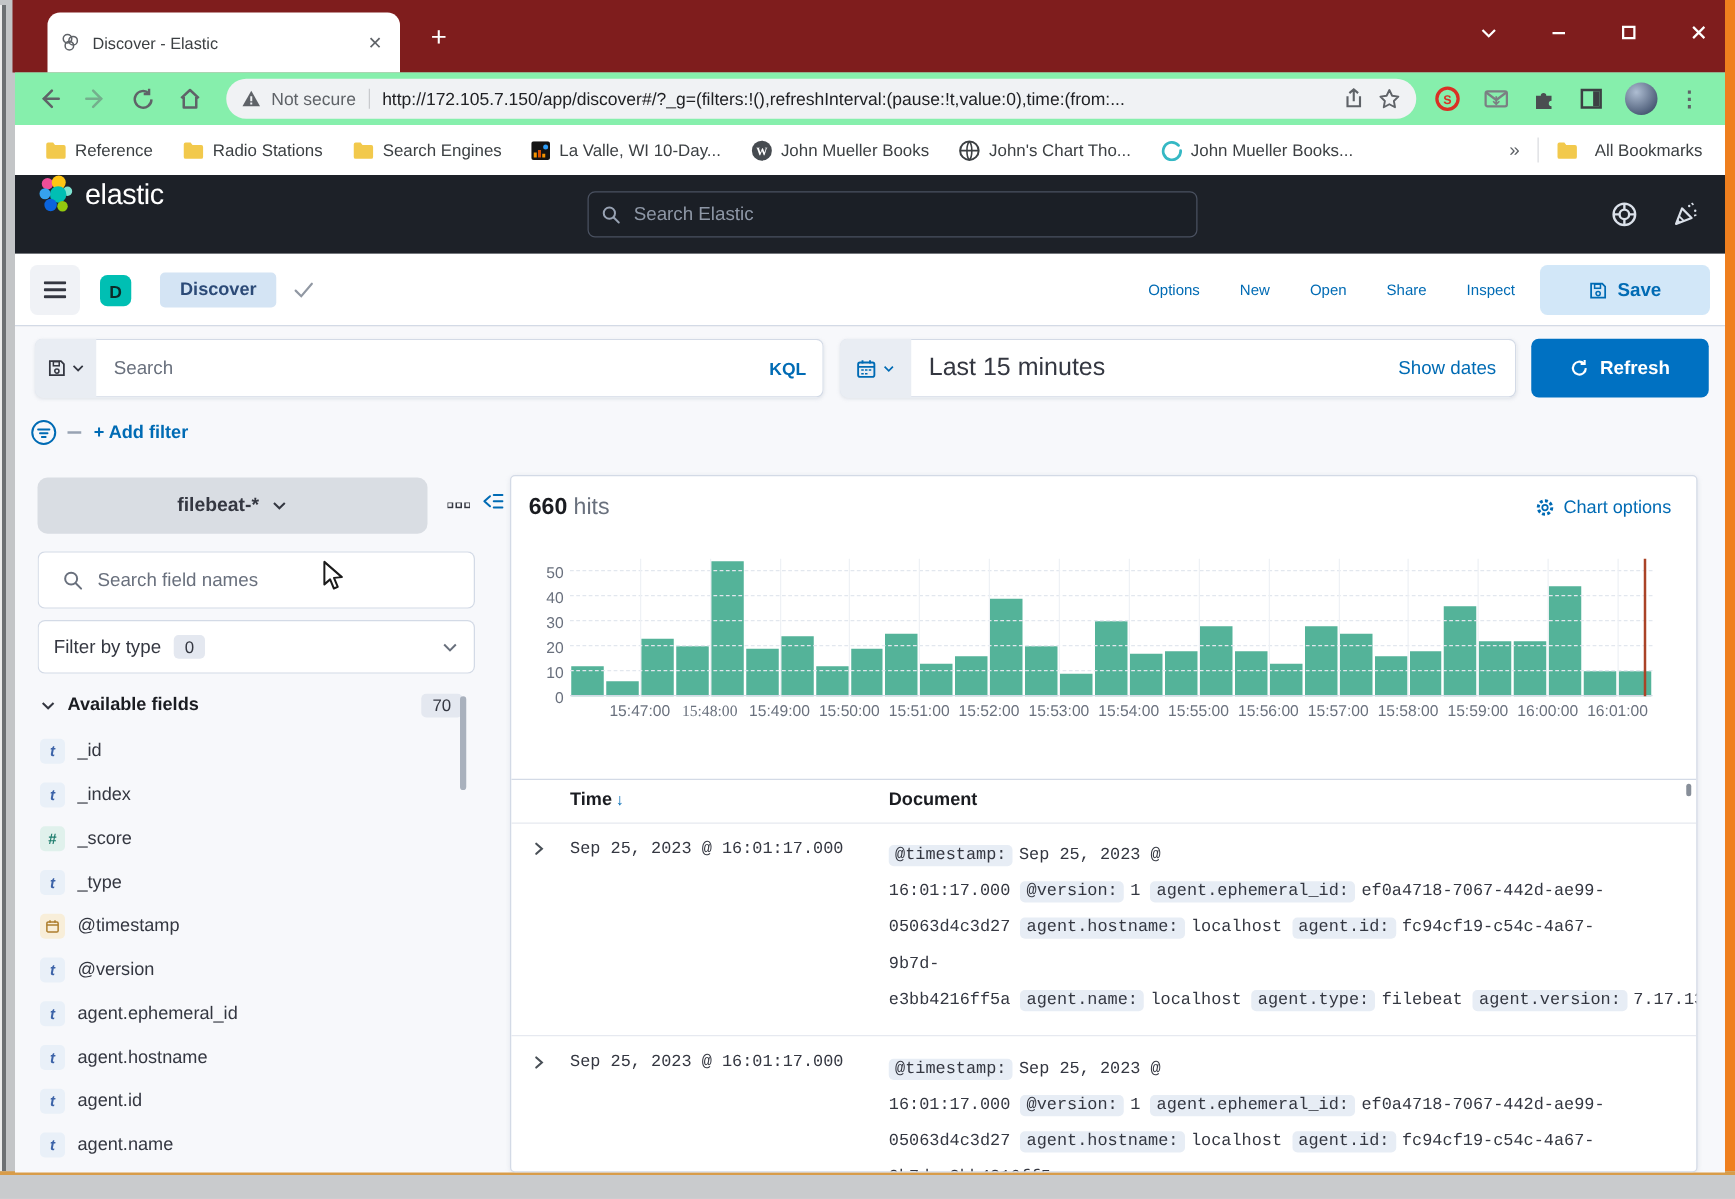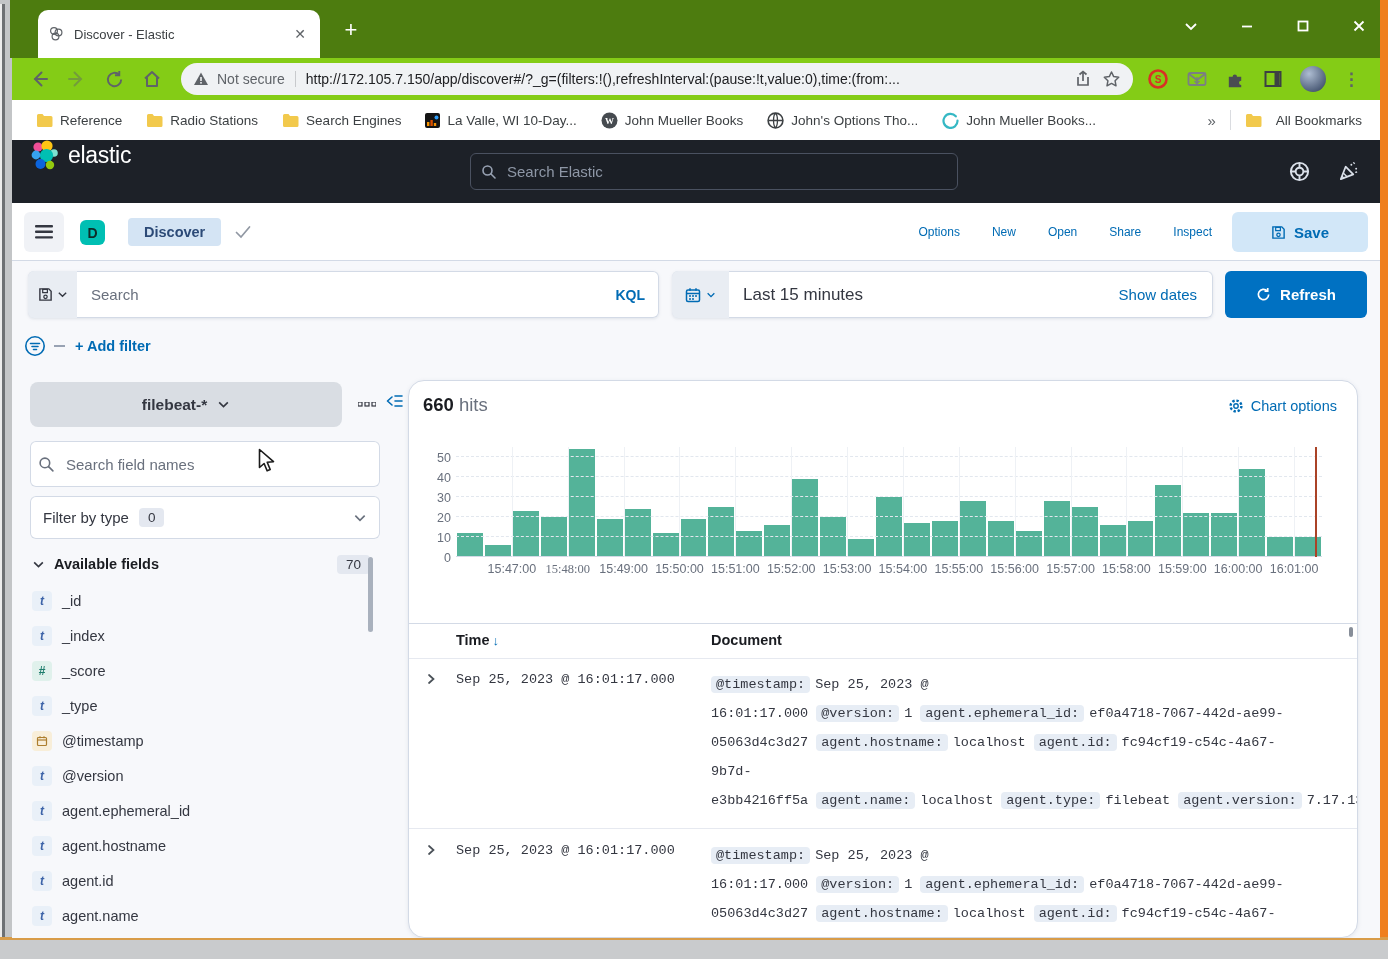--- a/index.html
+++ b/index.html
@@ -5,34 +5,34 @@
 <style>
   html,body{margin:0;padding:0}
   body{position:relative;width:1388px;height:959px;overflow:hidden;background:#c3c5c7;
        font-family:"Liberation Sans",sans-serif;-webkit-font-smoothing:antialiased;color:#343741}
   svg{display:block}
   input{border:none;outline:none;background:transparent;font-family:inherit}
 
   
   .left-strip{position:absolute;left:0;top:4px;bottom:22px;width:12px;
     background:linear-gradient(to right,#ececec 0 2px,#6d7073 2px 5px,#c3c5c7 5px)}
-  .titlebar{position:absolute;left:10px;top:0;right:0;height:58px;background:#4d7c0f}
+  .titlebar{position:absolute;left:10px;top:0;right:0;height:58px;background:#7f1d1d}
   .right-border{position:absolute;right:0;top:0;width:8px;bottom:22px;background:#ef7f1e}
   .bottom-strip{position:absolute;left:0;right:0;bottom:0;height:19px;background:#c9cbcd;border-top:3px solid #d89c49}
 
   .tab{position:absolute;left:28px;top:10px;width:282px;height:48px;background:#fff;border-radius:10px 10px 0 0;
        display:flex;align-items:center;padding:0 10px;box-sizing:border-box}
   .tab-title{font-size:13px;color:#3c4043;margin-left:10px;flex:1;white-space:nowrap;overflow:hidden}
   .tab-close{color:#5f6368;font-size:14px;padding:0 4px}
   .newtab-btn{position:absolute;left:328px;top:18px;width:26px;height:26px;color:#fff;font-size:22px;line-height:24px;text-align:center}
   .win-controls{position:absolute;right:14px;top:6px;display:flex;gap:26px;align-items:center;height:40px}
   .win-controls .wc{width:30px;height:30px;display:flex;align-items:center;justify-content:center}
 
   
-  .nav-bar{position:absolute;left:12px;top:58px;right:8px;height:42px;background:#84cc16;display:flex;align-items:center}
+  .nav-bar{position:absolute;left:12px;top:58px;right:8px;height:42px;background:#86efac;display:flex;align-items:center}
   .nav-ic{margin-left:16px;color:#5f6368}
   .omnibox{margin-left:18px;width:952px;height:32px;background:#f0f2f4;border-radius:16px;display:flex;align-items:center;padding:0 12px;box-sizing:border-box}
   .omni-sep{width:1px;height:16px;background:#c8cacd;margin:0 10px}
   .omni-url{font-size:14px;color:#202124;white-space:nowrap;overflow:hidden;flex:1}
   .not-secure{font-size:14px;color:#5f6368;margin-left:8px;white-space:nowrap}
   .ext-row{display:flex;align-items:center;gap:17px;margin-left:14px}
   .avatar{width:26px;height:26px;border-radius:50%;background:radial-gradient(circle at 35% 30%,#aebdd2,#51617c 70%,#2e3a4d)}
 
   .bm-bar{position:absolute;left:12px;top:100px;right:8px;height:40px;background:#fff;display:flex;align-items:center}
   .bm{display:flex;align-items:center;gap:7px;margin-left:24px}
@@ -70,36 +70,36 @@
   .qbar{position:absolute;left:16px;top:10px;width:631px;height:47px;background:#fff;border-radius:6px;
      box-shadow:0 0 0 1px #d3dae6 inset, 0 1px 3px rgba(152,162,179,.25);display:flex;align-items:center}
   .qbar-left{width:49px;height:100%;background:#e9edf3;border-radius:6px 0 0 6px;display:flex;align-items:center;justify-content:center;gap:4px}
   .qbar input{flex:1;font-size:15px;color:#343741;padding:0 14px}
   .qbar input::placeholder{color:#69707d}
   .kql{color:#006bb4;font-size:14px;font-weight:600;padding-right:14px}
 
   .dpicker{position:absolute;left:660px;top:10px;width:541px;height:47px;background:#fff;border-radius:6px;
      box-shadow:0 0 0 1px #d3dae6 inset, 0 1px 3px rgba(152,162,179,.25);display:flex;align-items:center}
   .dp-left{width:57px;height:100%;background:#e9edf3;border-radius:6px 0 0 6px;display:flex;align-items:center;justify-content:center;gap:5px}
-  .dp-range{font-size:17px;color:#343741;margin-left:14px;flex:1}
+  .dp-range{font-size:20px;color:#343741;margin-left:14px;flex:1}
   .show-dates{color:#006bb4;font-size:15px;margin-right:16px}
   .refresh-btn{position:absolute;left:1213px;top:10px;width:142px;height:47px;background:#0071c2;border-radius:6px;
      color:#fff;font-size:15px;font-weight:600;display:flex;align-items:center;justify-content:center;gap:9px}
 
   .filter-row{position:absolute;left:12px;top:74px;height:22px;display:flex;align-items:center}
   .filter-dash{width:11px;height:2px;background:#98a2b3;margin:0 10px 0 8px}
   .add-filter{color:#006bb4;font-size:14.5px;font-weight:600}
 
   
   .idx-pill{position:absolute;left:18px;top:121px;width:312px;height:45px;background:#d9dde3;border-radius:8px;
      display:flex;align-items:center;justify-content:center;gap:10px;font-size:15.5px;font-weight:700;color:#343741}
   .side-dots{position:absolute;left:343px;top:134px;width:24px;height:18px;display:flex;align-items:center;justify-content:center}
   .side-collapse{position:absolute;left:373px;top:132px}
   .fsearch{position:absolute;left:18px;top:180px;width:350px;height:46px;background:#fff;border-radius:6px;
-     box-shadow:0 0 0 1px #d3dae6 inset;display:flex;align-items:center;padding:0 8px;box-sizing:border-box}
+     box-shadow:0 0 0 1px #d3dae6 inset;display:flex;align-items:center;padding:0 20px;box-sizing:border-box}
   .fsearch input{font-size:15px;color:#343741;margin-left:9px;width:100%}
   .fsearch input::placeholder{color:#69707d}
   .ftype{position:absolute;left:18px;top:235px;width:350px;height:43px;background:#fff;border-radius:6px;
      box-shadow:0 0 0 1px #d3dae6 inset;display:flex;align-items:center;padding:0 13px;box-sizing:border-box;gap:10px}
   .ftype-label{font-size:15px;color:#343741}
   .cnt-badge{background:#e4e8f0;border-radius:4px;font-size:13.5px;color:#343741;padding:2px 9px}
   .ftype .chev{margin-left:auto}
   .avail-hdr{position:absolute;left:20px;top:291px;width:346px;height:24px;display:flex;align-items:center;gap:9px}
   .avail-label{font-size:14.5px;font-weight:700;color:#1a1c21}
   .avail-hdr .cnt-badge{margin-left:auto;margin-right:8px}
@@ -107,21 +107,21 @@
   .flist{position:absolute;left:20px;top:322px;width:330px}
   .frow{display:flex;align-items:center;gap:10px;height:35px}
   .token{width:20px;height:20px;border-radius:4px;font-size:12px;font-weight:600;display:flex;align-items:center;justify-content:center}
   .tk-text{background:#e9f0f8;color:#3c63a8;font-style:italic}
   .tk-number{background:#e0f1ec;color:#1e7d6d}
   .tk-date{background:#f8eed9;color:#ad7e2e}
   .fname{font-size:14.5px;color:#343741}
 
   
   .card{position:absolute;left:396px;top:119px;width:950px;height:558px;background:#fff;border:1px solid #d3dae6;
-     border-radius:16px;box-sizing:border-box;overflow:hidden;box-shadow:0 1px 4px rgba(152,162,179,.2)}
+     border-radius:4px;box-sizing:border-box;overflow:hidden;box-shadow:0 1px 4px rgba(152,162,179,.2)}
   .hits{position:absolute;left:14px;top:13px;font-size:18.5px}
   .hits b{font-weight:700;color:#1a1c21}
   .hits span{color:#69707d;margin-left:5px}
   .chart-opt{position:absolute;right:20px;top:17px;display:flex;align-items:center;gap:7px;color:#006bb4;font-size:14.5px;font-weight:500}
 
   .plot{position:absolute;left:47px;top:66px;width:866px;height:110px}
   .hgrid{position:absolute;left:0;right:0;height:0;border-top:1px dashed #e2e7ee}
   .hgrid0{border-top:1px solid #d3dae6}
   .vgrid{position:absolute;top:0;bottom:0;width:0;border-left:1px solid #eef1f5}
   .bars{position:absolute;left:0;right:0;top:0;bottom:0;display:flex;align-items:flex-end;gap:2px;padding:0 1px}
@@ -317,21 +317,21 @@
         </span>
         <span class="bm-label">John Mueller Books</span>
       </div>
       <div class="bm">
         <span class="bm-ic">
           <svg width="17" height="17" viewBox="0 0 17 17">
             <circle cx="8.5" cy="8.5" r="7.4" fill="none" stroke="#3c4043" stroke-width="1.6"></circle>
             <path d="M1.5 8.5h14M8.5 1.3c-2.6 2-2.6 12.4 0 14.4M8.5 1.3c2.6 2 2.6 12.4 0 14.4" fill="none" stroke="#3c4043" stroke-width="1.3"></path>
           </svg>
         </span>
-        <span class="bm-label">John's Options Tho...</span>
+        <span class="bm-label">John's Chart Tho...</span>
       </div>
       <div class="bm">
         <span class="bm-ic">
           <svg width="17" height="17" viewBox="0 0 17 17">
             <path d="M13.8 4.3A7 7 0 1 0 15.5 8.5" fill="none" stroke="#35b8c4" stroke-width="2.2" stroke-linecap="round"></path>
           </svg>
         </span>
         <span class="bm-label">John Mueller Books...</span>
       </div>
     </div>

